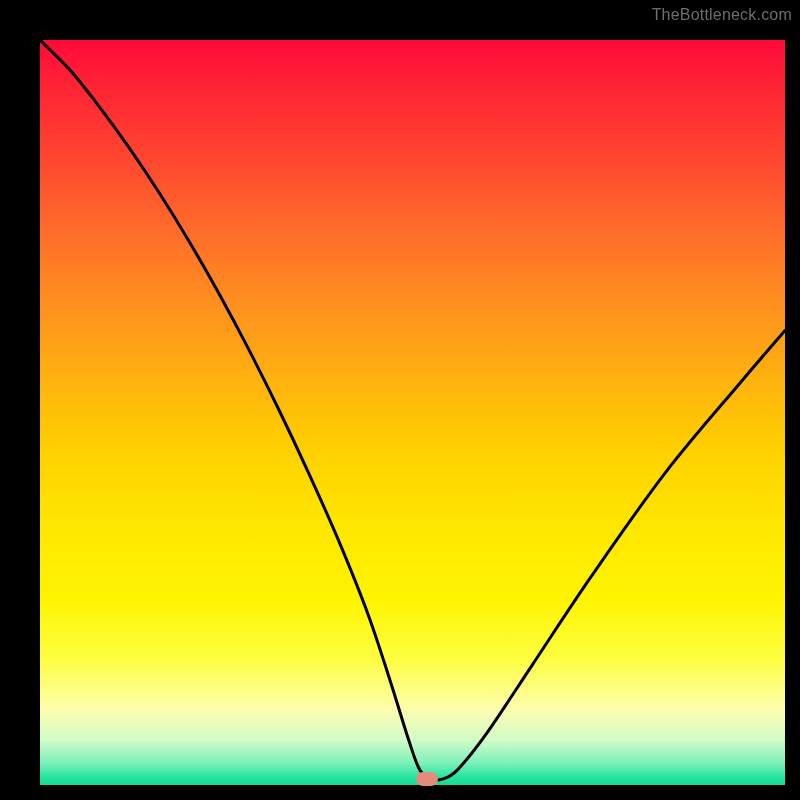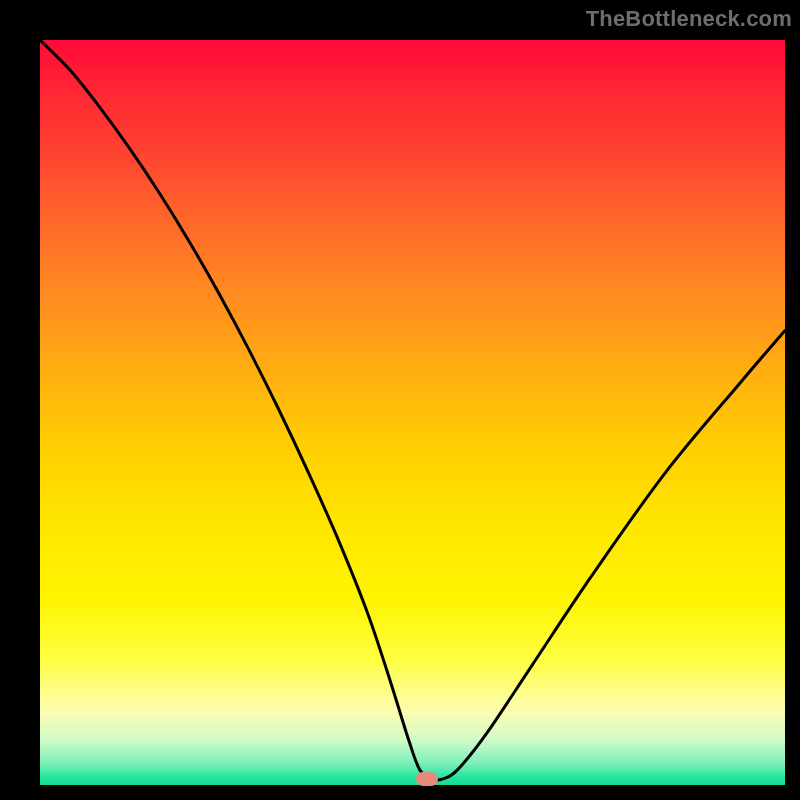--- a/index.html
+++ b/index.html
@@ -55,22 +55,22 @@
     width: 22px;
     height: 14px;
     border-radius: 7px;
     transform: translate(-50%, -50%);
   }
   .watermark {
     position: absolute;
     top: 6px;
     right: 8px;
     color: #6d6d6d;
-    font-size: 22px;
-    font-weight: 700;
+    font-size: 16px;
+    font-weight: 400;
     letter-spacing: 0.2px;
     user-select: none;
   }
 </style>
 </head>
 <body>
 
 <div class="frame">
   <div class="plot-area">
     <svg class="curve-svg" viewBox="0 0 745 745" preserveAspectRatio="none">

